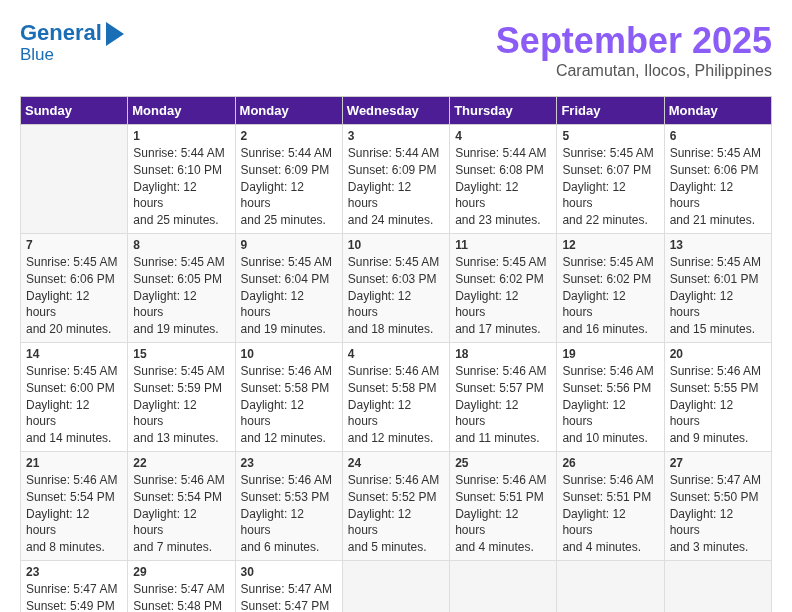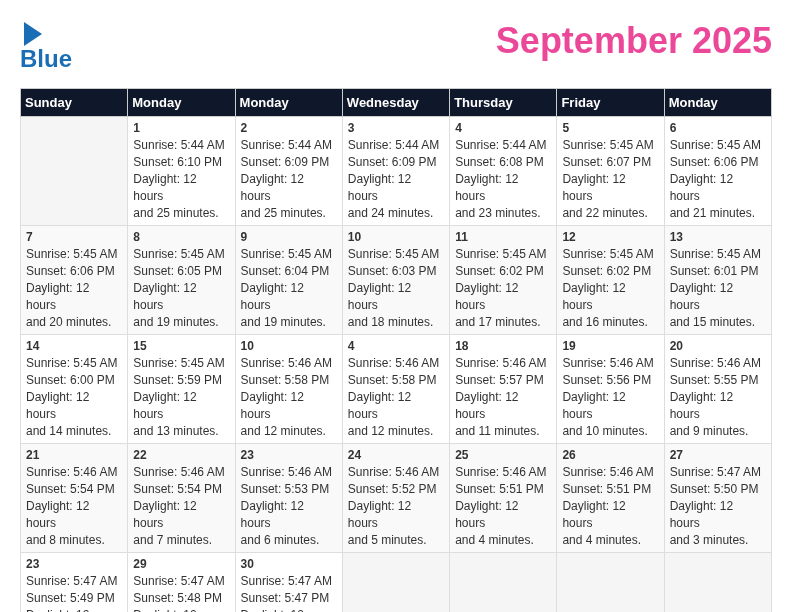--- a/index.html
+++ b/index.html
@@ -37,33 +37,33 @@
       border-left: 18px solid #1a6eb5;
       margin-left: 4px;
       margin-top: 2px;
     }
     .title-block {
       text-align: right;
     }
     .month-title {
       font-size: 36px;
       font-weight: bold;
-      color: #ec4899;
+      color: #8b5cf6;
     }
     .location-title {
       font-size: 16px;
       color: #555;
     }
     table {
       width: 100%;
       border-collapse: collapse;
       table-layout: fixed;
     }
     thead tr th {
-      background-color: #0f172a;
+      background-color: #4c1d95;
       color: #fff;
       font-size: 13px;
       font-weight: bold;
       padding: 6px 4px;
       text-align: left;
       border: 1px solid #ccc;
     }
     tbody tr td {
       vertical-align: top;
       border: 1px solid #ddd;
@@ -91,29 +91,33 @@
       background: #f5f5f5;
     }
   </style>
 </head>
 <body>
 
 <div class="header">
   <div class="logo">
     <div>
       <div style="display:flex; align-items:center;">
+        <span class="logo-text">
+          <span>General</span>
+        </span>
         <div class="logo-arrow"></div>
       </div>
-      <span class="logo-text" style="color:#1a6eb5; font-size:24px; font-weight:bold;">
+      <span class="logo-text" style="color:#1a6eb5; font-size:17px; font-weight:normal;">
         <span>Blue</span>
       </span>
     </div>
   </div>
   <div class="title-block">
     <div class="month-title">September 2025</div>
+    <div class="location-title">Caramutan, Ilocos, Philippines</div>
   </div>
 </div>
 
 <table>
   <thead>
     <tr>
     <th>Sunday</th>
         <th>Monday</th>
         <th>Monday</th>
         <th>Wednesday</th>

